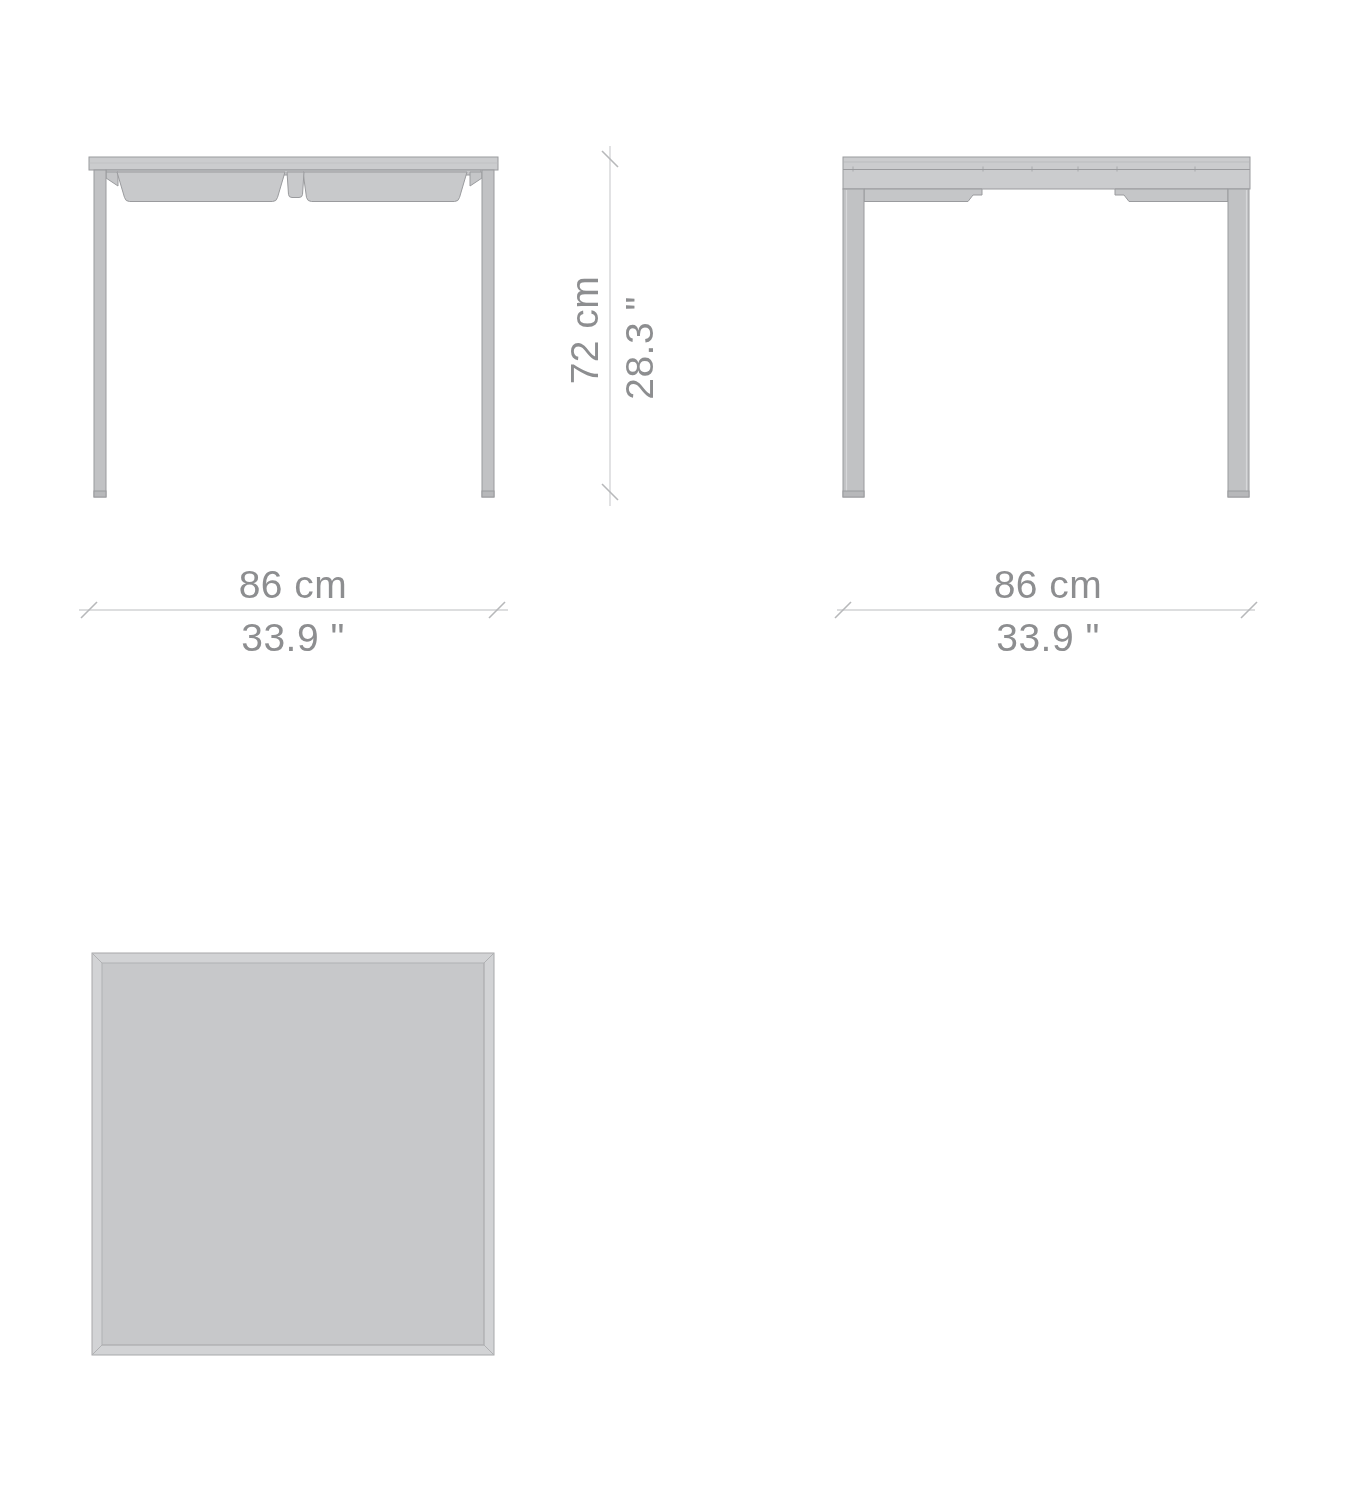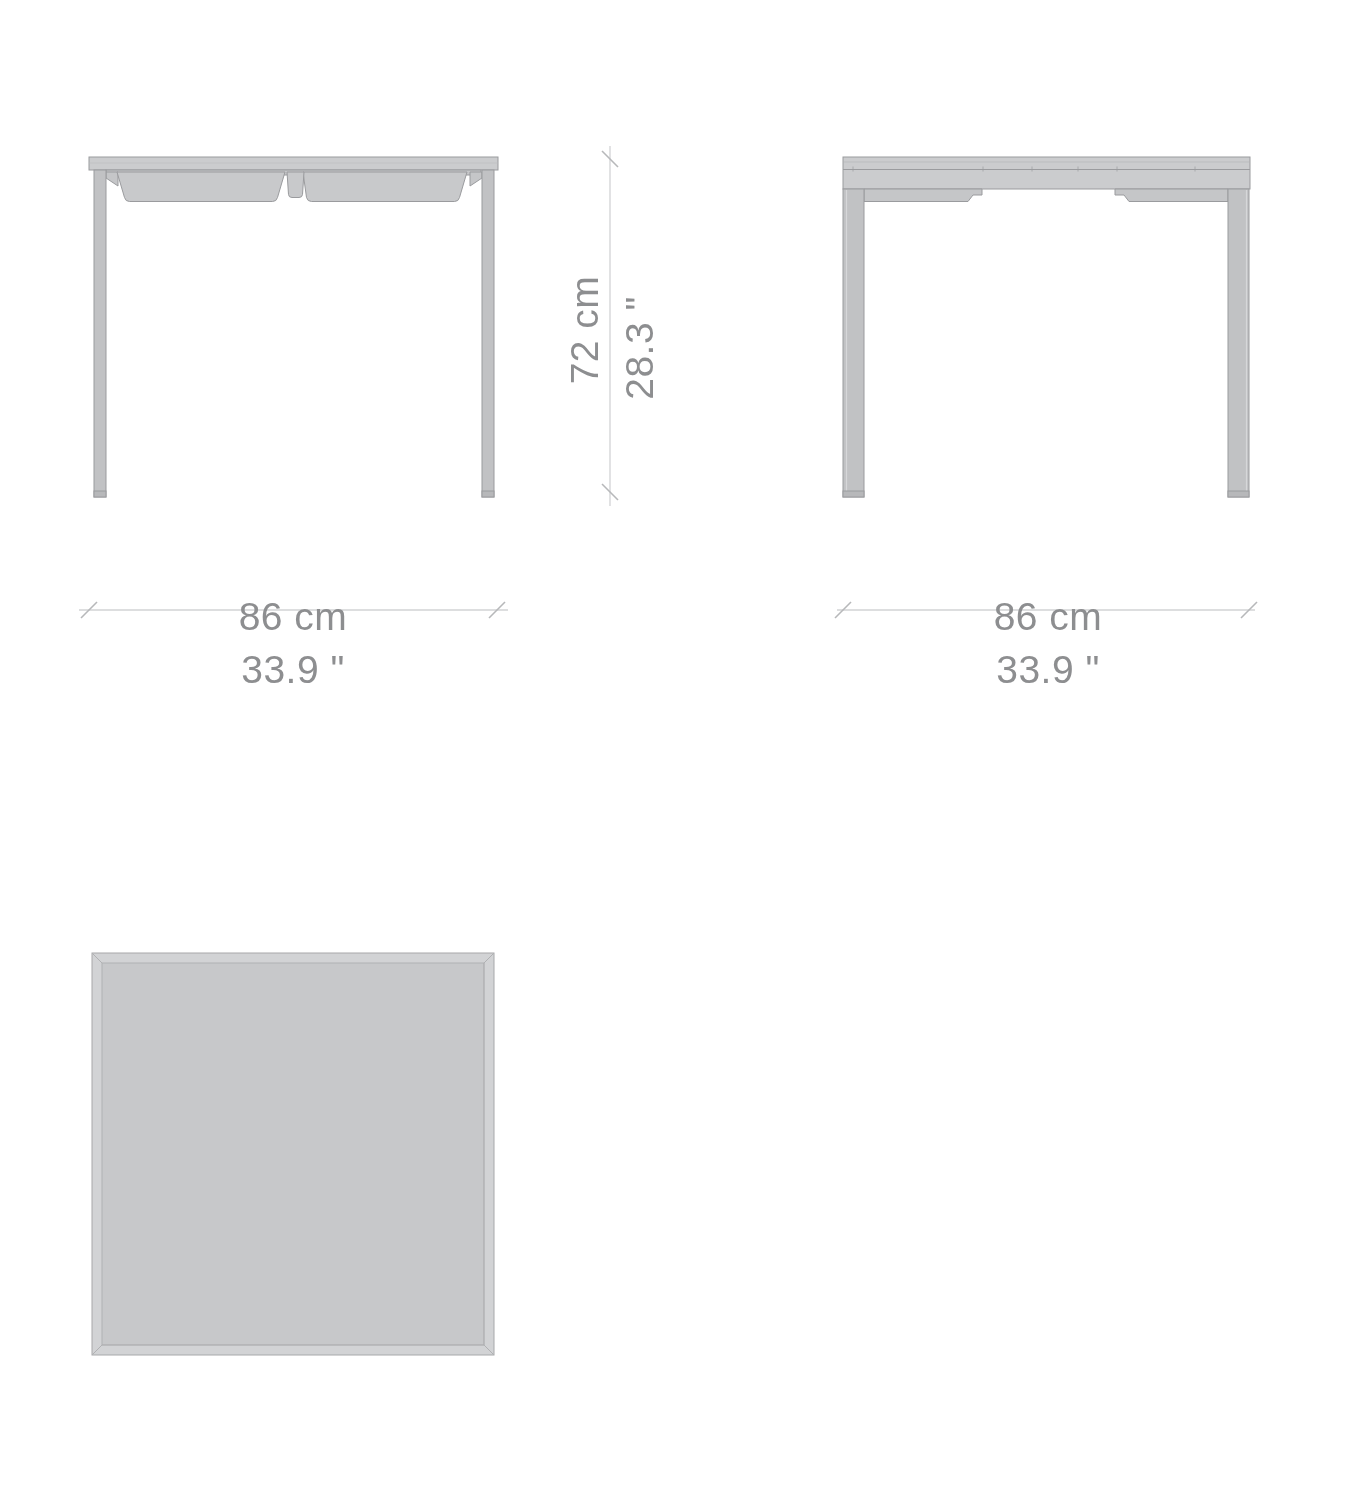--- a/index.html
+++ b/index.html
@@ -14,21 +14,21 @@
   .label{
     position:absolute;
     font-family:"Liberation Sans", sans-serif;
     color:#8d8e90;
     font-size:39px;
     letter-spacing:0.5px;
     line-height:1;
     text-align:center;
     white-space:nowrap;
   }
-  .label.horiz{width:430px;margin-top:32px;}
+  .label.horiz{width:430px;}
   .label.rot{
     transform:translate(-50%,-50%) rotate(-90deg);
   }
   
   .outline{stroke:#9a9b9e;stroke-width:1;}
   .fill-top{fill:#cbccce;}
   .fill-panel{fill:#c8c9cb;}
   .fill-rail{fill:#c5c6c8;}
   .fill-leg{fill:#c1c2c4;}
   .fill-foot{fill:#b7b8ba;}

